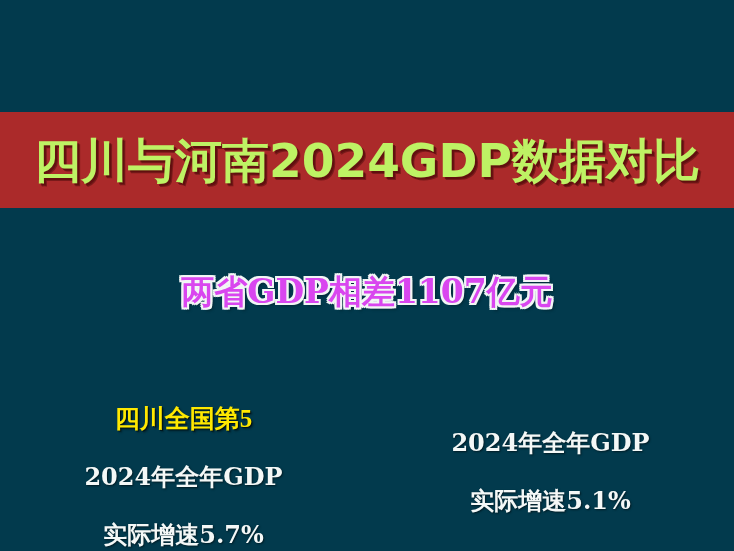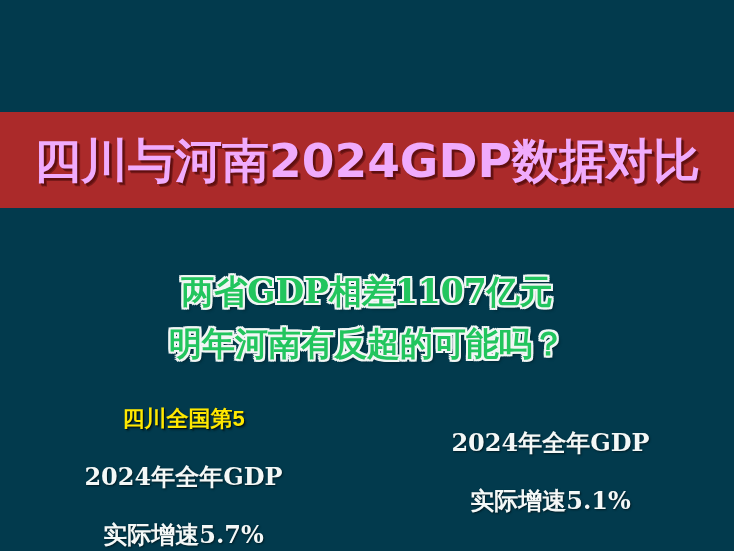--- a/index.html
+++ b/index.html
@@ -28,42 +28,42 @@
     left: 0;
     top: 112px;
     width: 734px;
     height: 96px;
     background: #ab2a2a;
     display: flex;
     align-items: center;
     justify-content: center;
   }
   .title-text {
-    color: #f0abfc;
+    color: #bef264;
     font-family: "DejaVu Sans", "Liberation Sans", sans-serif;
     font-weight: bold;
     font-size: 47px;
     letter-spacing: 0px;
     line-height: 1;
     white-space: nowrap;
     text-shadow:
        2px 2px 0 rgba(90,12,12,0.75),
        3px 3px 0 rgba(60,6,6,0.45);
   }
 
   
   .headline-block {
     position: absolute;
     left: 0;
     top: 266px;
     width: 734px;
     text-align: center;
   }
   .headline-line {
-    color: #22c55e;
+    color: #d946ef;
     font-family: "DejaVu Serif", "Liberation Serif", serif;
     font-weight: bold;
     font-size: 33px;
     line-height: 52px;
     white-space: nowrap;
     -webkit-text-stroke: 0px;
     text-shadow:
       -2px -2px 0 #f2f6f5,
        2px -2px 0 #f2f6f5,
       -2px  2px 0 #f2f6f5,
@@ -82,23 +82,23 @@
     top: 402px;
     width: 734px;
     display: flex;
   }
   .col {
     width: 367px;
     text-align: center;
   }
   .col-heading {
     color: #ffe800;
-    font-family: Liberation Sans, sans-serif;
+    font-family: Liberation Serif, serif;
     font-weight: bold;
-    font-size: 22px;
+    font-size: 25px;
     line-height: 34px;
     white-space: nowrap;
     text-shadow:
        1px 1px 0 rgba(0,0,0,0.55),
        2px 2px 2px rgba(0,0,0,0.4);
   }
   .col-lines {
     margin-top: 16px;
   }
   .col-line {
@@ -116,21 +116,20 @@
 <body>
 
 <div id="poster">
 
   <div class="title-banner">
     <div class="title-text">四川与河南2024GDP数据对比</div>
   </div>
 
   <div class="headline-block">
     <div class="headline-line">两省GDP相差1107亿元</div>
-    <div class="headline-line">明年河南有反超的可能吗？</div>
   </div>
 
   <div class="columns">
 
     <div class="col">
       <div class="col-heading">四川全国第5</div>
       <div class="col-lines">
         <div class="col-line">2024年全年GDP</div>
         <div class="col-line">实际增速5.7%</div>
       </div>

